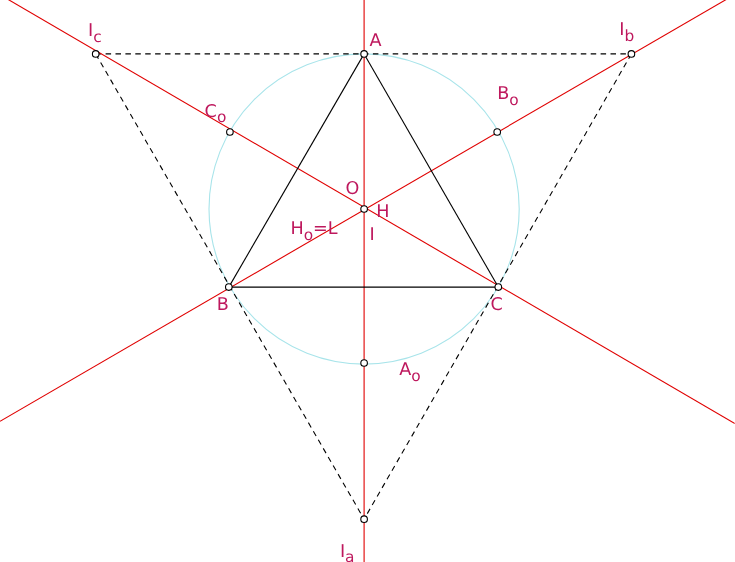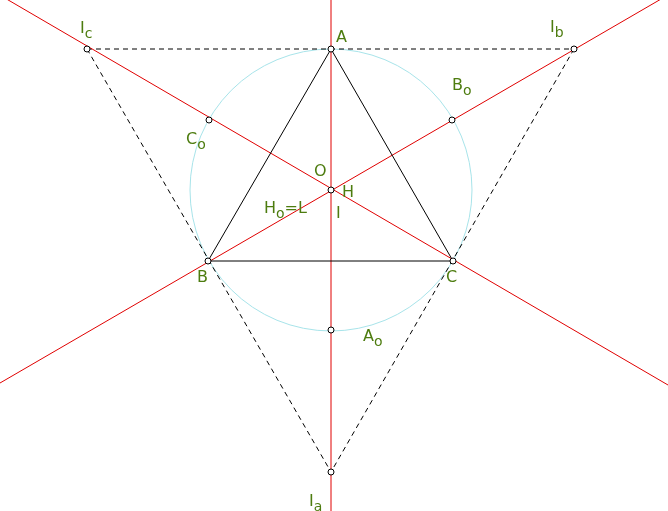--- a/index.html
+++ b/index.html
@@ -1,18 +1,18 @@
 <!DOCTYPE html>
 <html><head>
   <meta charset="utf-8">
   <style>
     html, body { margin: 0; padding: 0; background: #ffffff; }
     body { width: 668px; height: 511px; overflow: hidden; position: relative; }
     #canvas { position: absolute; left: 0; top: 0; width: 668px; height: 511px; }
-    .lbl { position: absolute; font-family: "DejaVu Sans", sans-serif; font-size: 16px; color: #4d7c0f; line-height: 1; white-space: nowrap; }
+    .lbl { position: absolute; font-family: "DejaVu Sans", sans-serif; font-size: 16px; color: #be185d; line-height: 1; white-space: nowrap; }
     .lbl sub { font-size: 14px; vertical-align: -5px; line-height: 0; }
   </style>
 </head>
 <body>
 
 <svg id="canvas" width="668" height="511" viewBox="0 0 668 511" xmlns="http://www.w3.org/2000/svg">
 
   <circle cx="331" cy="190" r="141" fill="none" stroke="#a8e4ea" stroke-width="1"></circle>
 
   <g stroke="#000" stroke-width="1" stroke-dasharray="5,4" fill="none">
@@ -48,17 +48,17 @@
 </svg>
 
 <div class="lbl" style="left:336px; top:29px;"><span>A</span></div>
 <div class="lbl" style="left:197px; top:269px;"><span>B</span></div>
 <div class="lbl" style="left:446px; top:269px;"><span>C</span></div>
 <div class="lbl" style="left:314px; top:163px;"><span>O</span></div>
 <div class="lbl" style="left:342px; top:184px;"><span>H</span></div>
 <div class="lbl" style="left:336px; top:205px;"><span>I</span></div>
 <div class="lbl" style="left:264px; top:176px;margin-top:24px;"><span>H</span><sub>o</sub><span>=L</span></div>
 <div class="lbl" style="left:309px; top:493px;"><span>I</span><sub>a</sub></div>
-<div class="lbl" style="left:550px; top:19px;"><span>I</span><sub>b</sub></div>
+<div class="lbl" style="left:563px; top:19px;"><span>I</span><sub>b</sub></div>
 <div class="lbl" style="left:80px; top:20px;"><span>I</span><sub>c</sub></div>
 <div class="lbl" style="left:315px; top:328px;margin-left:48px;"><span>A</span><sub>o</sub></div>
 <div class="lbl" style="left:452px; top:77px;"><span>B</span><sub>o</sub></div>
-<div class="lbl" style="left:186px; top:93px;margin-top:38px;"><span>C</span><sub>o</sub></div>
+<div class="lbl" style="left:186px; top:93px;"><span>C</span><sub>o</sub></div>
 
 </body></html>

